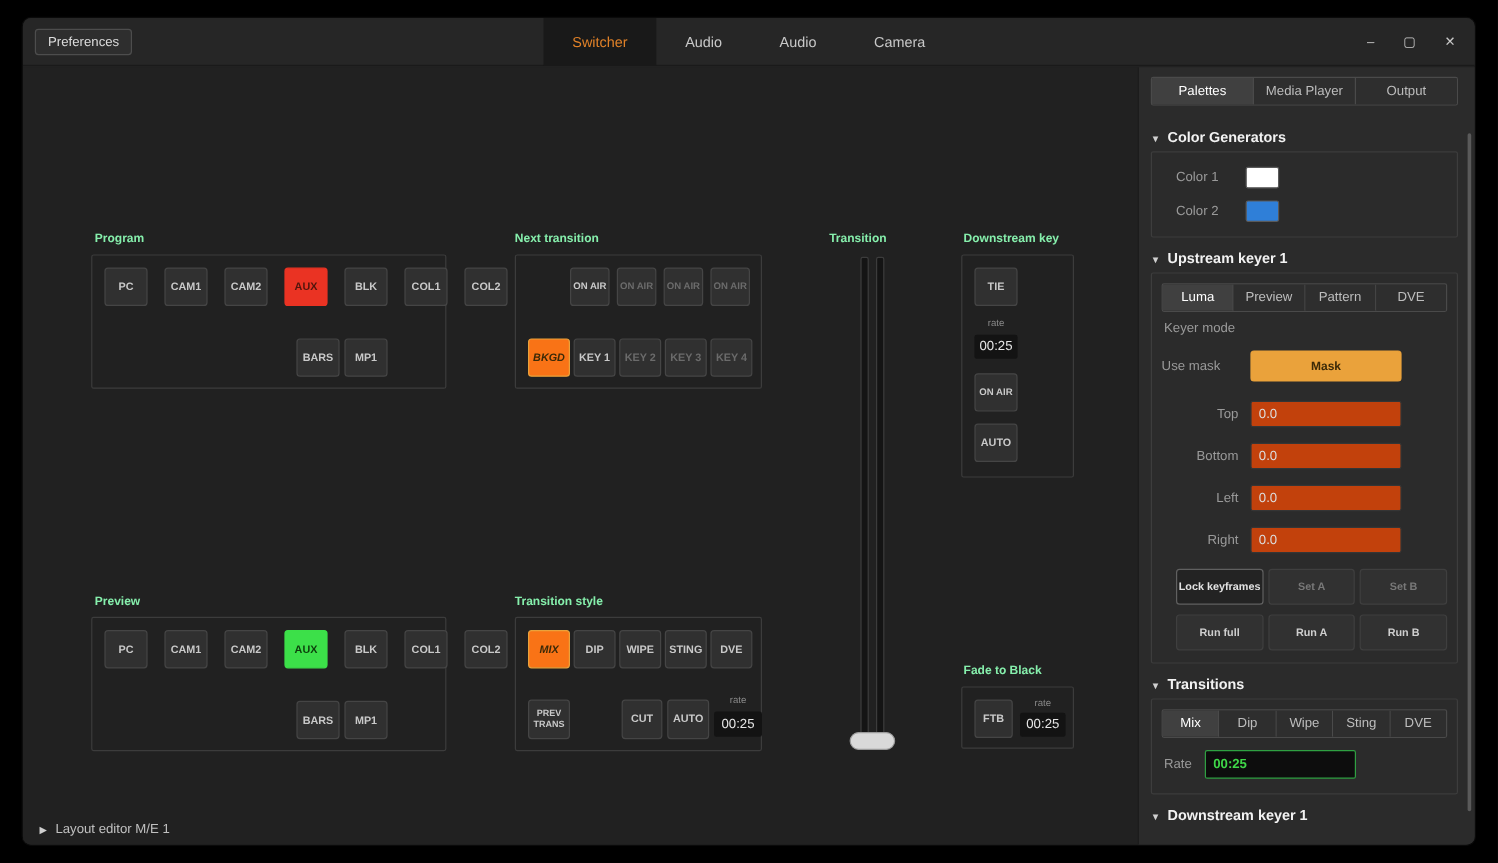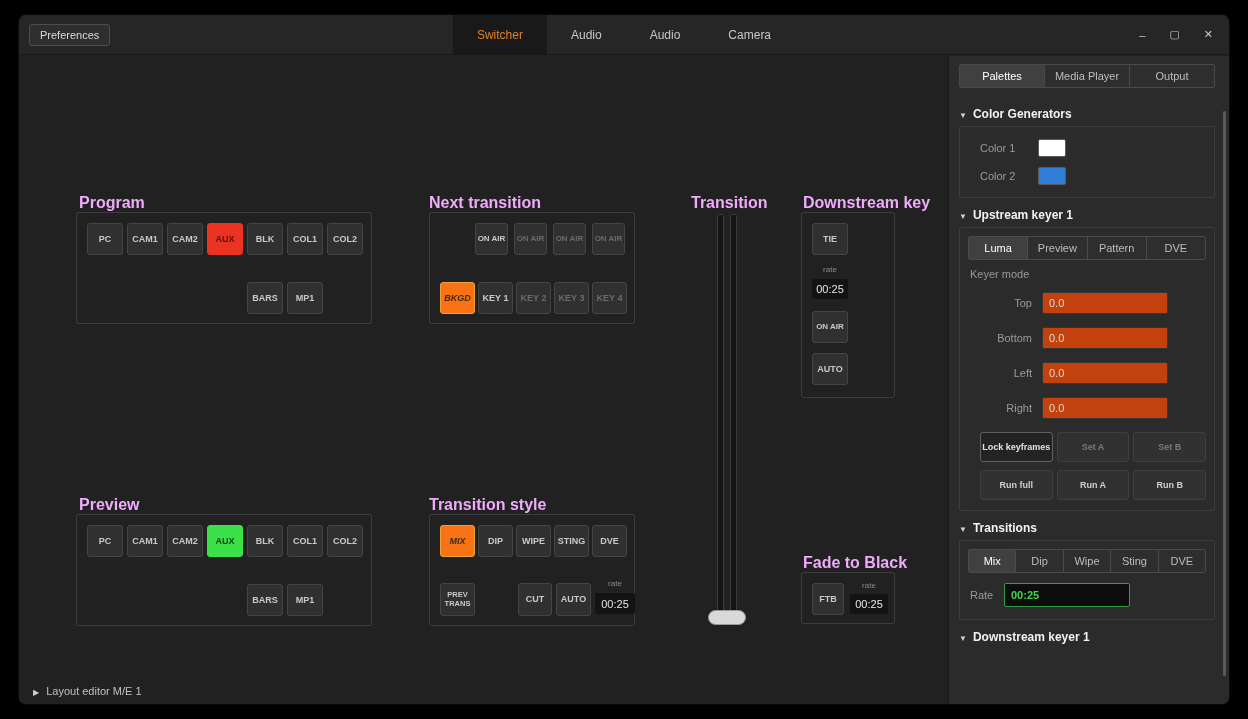--- a/index.html
+++ b/index.html
@@ -14,34 +14,34 @@
   .mtab { height:40px; line-height:40px; padding:0 24px; font-size:12px; color:#c8c8c8; cursor:pointer; }
   .mtab.active { background:#191919; color:#e08128; }
   .win-controls { margin-left:auto; margin-right:16px; display:flex; gap:24px; align-items:center; color:#c9c9c9; font-size:11px; }
   .win-controls span { cursor:pointer; }
   .icon-min::before { content:"\2013"; }
   .icon-max::before { content:"\25A2"; }
   .icon-close::before { content:"\2715"; }
 
   
   .main { position:absolute; top:41px; left:0; right:281px; bottom:0; background:#212121; }
-  .glabel { position:absolute; font-size:16px; font-weight:bold; color:#f0abfc; }
+  .glabel { position:absolute; font-size:10px; font-weight:bold; color:#86efac; }
   .gbox { position:absolute; border:1px solid #3c3c3c; border-radius:2px; }
   .row { position:absolute; display:flex; }
 
   .sbtn { background:#303030; border:1px solid #454545; border-radius:3px; color:#c9c9c9; font-size:9px; font-weight:bold; display:flex; align-items:center; justify-content:center; text-align:center; line-height:1.15; cursor:pointer; }
   .sbtn.red   { background:#ea3323; border-color:#ea3323; color:#51150c; }
   .sbtn.green { background:#3ce049; border-color:#3ce049; color:#0d3f0c; }
   .sbtn.orange{ background:#f97316; border-color:#eaa23b; color:#3c2a08;font-style:italic; }
   .sbtn.dim   { color:#6b6b6b; }
   .src { width:36px; height:32px; }
 
   .program-box { left:57px; top:156px; width:296px; height:112px; }
   .preview-box { left:57px; top:458px; width:296px; height:112px; }
-  .r1 { left:10px; top:10px; gap:4px;justify-content:flex-end; }
+  .r1 { left:10px; top:10px; gap:14px;justify-content:flex-end; }
   .r2 { left:170px; top:69px; gap:4px; }
 
   .nt-box { left:410px; top:156px; width:206px; height:112px; }
   .nt-onair { left:45px; top:10px; gap:6px; }
   .nt-onair .sbtn { width:33px; height:32px; font-size:8px; }
   .nt-keys { left:10px; top:69px; gap:3px; }
   .nt-keys .sbtn { width:35px; height:32px; }
 
   .fader { position:absolute; left:680px; top:156px; width:56px; height:424px; }
   .track { position:absolute; top:2px; width:7px; height:400px; background:#141414; border:1px solid #3c3c3c; border-radius:2px; }
@@ -258,20 +258,24 @@
     </div>
     <div class="sec-box">
       <div class="ptabs" style="margin-bottom:8px;">
         <div class="ptab active">Luma</div>
         <div class="ptab">Preview</div>
         <div class="ptab">Pattern</div>
         <div class="ptab">DVE</div>
       </div>
       <div class="kmode">Keyer mode</div>
 
+      <div class="form-row mask-row">
+        <span class="form-label left">Use mask</span>
+        <div class="mask-btn">Mask</div>
+      </div>
 
       <div class="form-row">
         <span class="form-label">Top</span>
         <input class="pinput" readonly="" value="0.0" style="">
       </div>
       <div class="form-row">
         <span class="form-label">Bottom</span>
         <input class="pinput" readonly="" value="0.0" style="">
       </div>
       <div class="form-row">

